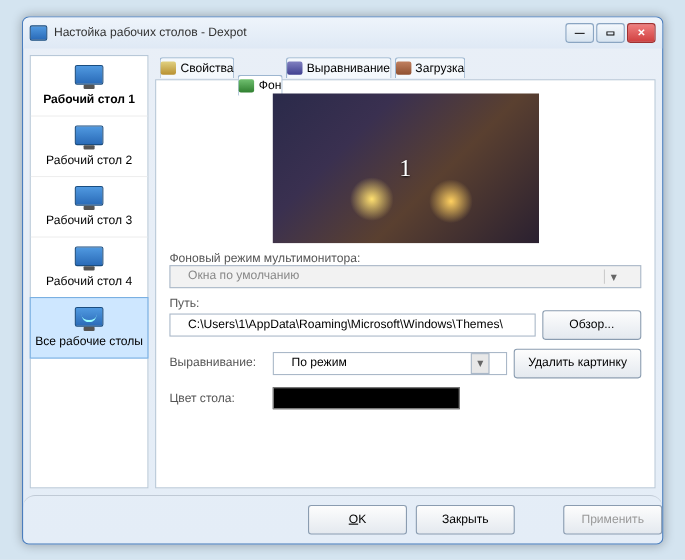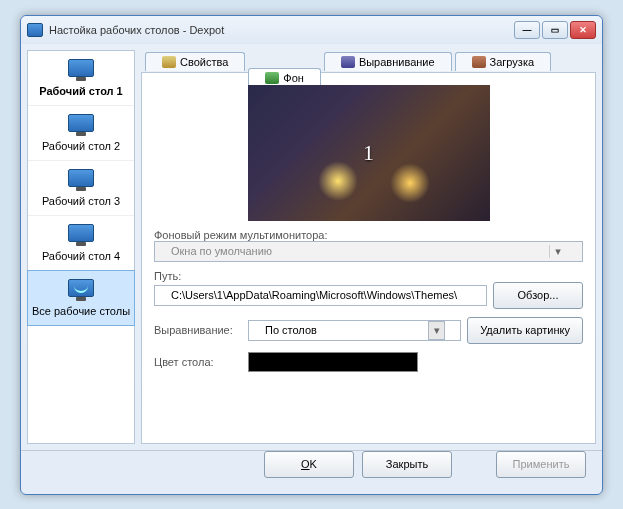--- a/index.html
+++ b/index.html
@@ -98,21 +98,21 @@
   .main {
     flex:1; display:flex; flex-direction:column;
   }
   .tabs {
     display:flex; gap:3px; padding:2px 4px;
   }
   .tab {
     border:1px solid #9db6d0;
     border-bottom:none;
     background:#f4f8fc;
-    padding:3px 16px;
+    padding:3px 0;
     border-radius:3px 3px 0 0;
     display:flex; align-items:center; gap:4px;
     cursor:pointer;
   }
   .tab.active { background:#fff; position:relative; top:16px; }
   .tab-icon { width:14px; height:12px; border-radius:2px; }
   .ti-props { background:linear-gradient(#e0d080,#b89030); }
   .ti-bg { background:linear-gradient(#70c070,#308030); }
   .ti-tools { background:linear-gradient(#8080c0,#404090); }
   .ti-load { background:linear-gradient(#c08060,#905030); }
@@ -151,22 +151,22 @@
     font-family:inherit; font-size:11px; min-width:90px;
   }
   .btn:disabled { color:#999;margin-left:36px; }
   .combo { flex:1; display:flex; align-items:center; justify-content:space-between; }
   .combo .drop { background:#e8e8e8; height:19px; width:17px; margin:-1px; border:1px solid #aab8c8; display:flex; align-items:center; justify-content:center; }
   .color-swatch {
     width:170px; height:20px; background:#000; border:1px solid #888;
   }
   .buttonbar {
     height:44px; border-top:1px solid #c0cad6;
-    display:flex; align-items:flex-start; justify-content:flex-end;
-    gap:8px; padding:0 16px;
+    display:flex; align-items:center; justify-content:flex-end;
+    gap:8px; padding:0 0;border-radius:11px;
   }
 </style>
 </head>
 <body>
 
 <div class="window">
 
   <div class="titlebar">
     <div class="app-icon"></div>
     <div class="title-text">Настойка рабочих столов - Dexpot</div>
@@ -260,21 +260,21 @@
           <div class="label">Путь:</div>
           <div class="row">
             <input class="text-input" value="C:\Users\1\AppData\Roaming\Microsoft\Windows\Themes\" style="">
             <button class="btn">Обзор...</button>
           </div>
         </div>
 
         <div class="row">
           <div class="label" style="width:88px">Выравнивание:</div>
           <div class="combo">
-            <span>По столов</span>
+            <span>По режим</span>
             <span class="drop">▾</span>
           </div>
           <button class="btn" style="min-width:110px">Удалить картинку</button>
         </div>
 
         <div class="row">
           <div class="label" style="width:88px">Цвет стола:</div>
           <div class="color-swatch"></div>
         </div>
 

